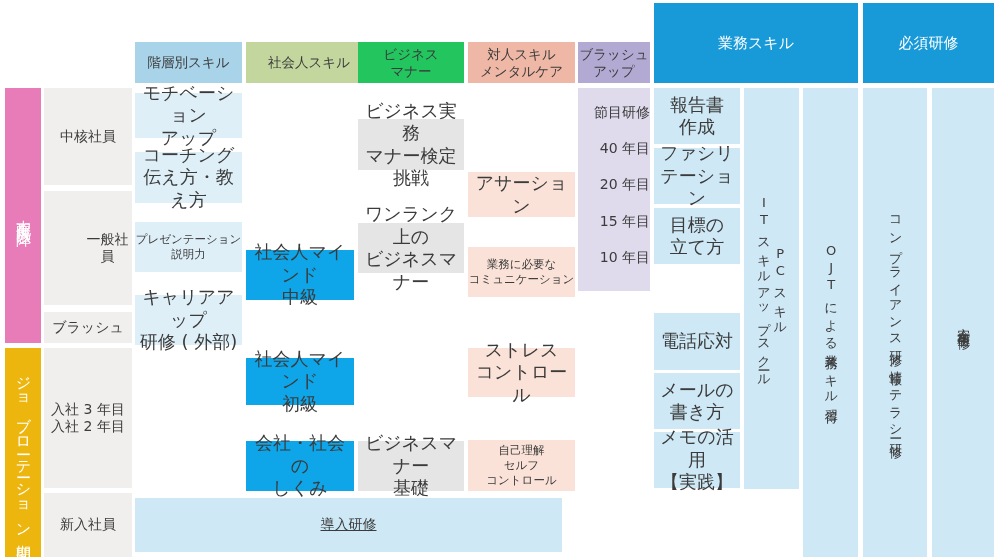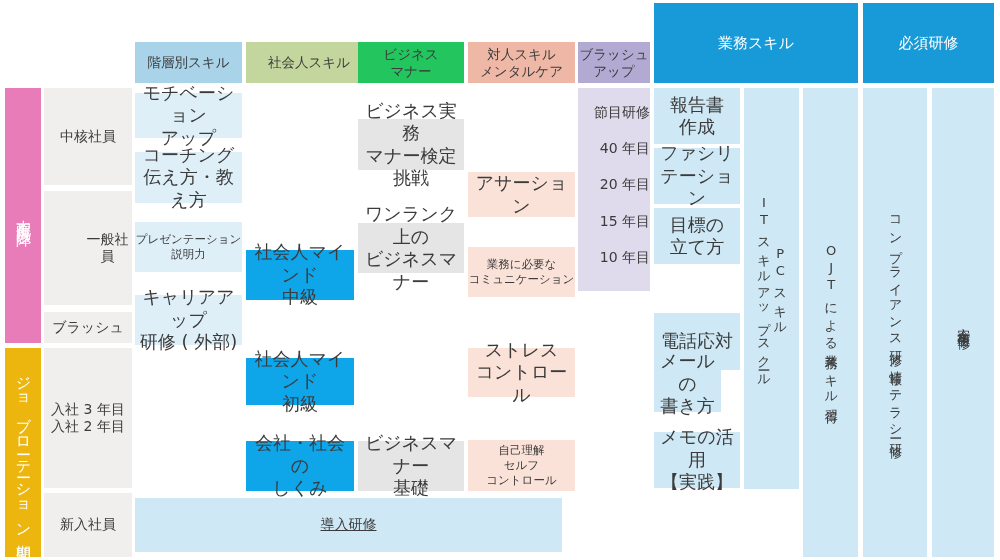--- a/index.html
+++ b/index.html
@@ -132,21 +132,21 @@
     <div class="brush-item" style="top:161px;">10 年目</div>
   </div>
 
   <div class="abs cell cell-sky" style="left:654px; top:88px; width:86px; height:56px;">報告書
 作成</div>
   <div class="abs cell cell-sky" style="left:654px; top:148px; width:86px; height:56px;">ファシリ
 テーション</div>
   <div class="abs cell cell-sky" style="left:654px; top:208px; width:86px; height:56px;">目標の
 立て方</div>
   <div class="abs cell cell-sky" style="left:654px; top:313px; width:86px; height:57px;">電話応対</div>
-  <div class="abs cell cell-sky" style="left:654px; top:356px; width:67px; height:56px;">メールの
+  <div class="abs cell cell-sky" style="left:654px; top:373px; width:86px; height:56px;">メールの
 書き方</div>
   <div class="abs cell cell-sky" style="left:654px; top:432px; width:86px; height:56px;">メモの活用
 【実践】</div>
 
   <div class="abs cell-sky" style="left:744px; top:88px; width:55px; height:401px;">
     <span class="vtext vcol">PCスキル
 ITスキルアップスクール</span>
   </div>
   <div class="abs cell-sky" style="left:803px; top:88px; width:55px; height:469px;">
     <span class="vtext vcol">OJTによる業務スキル習得</span>

